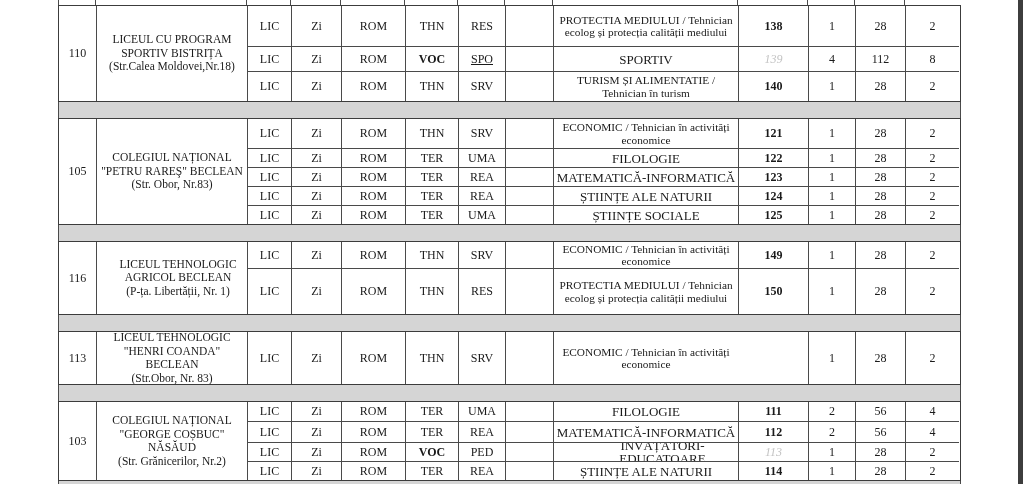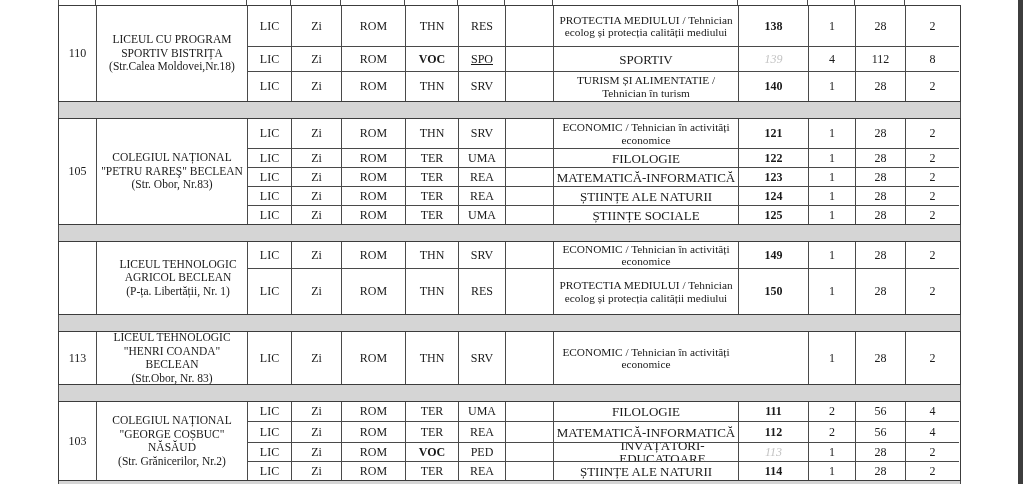--- a/index.html
+++ b/index.html
@@ -166,20 +166,21 @@
         <div class="cell vl hl" style="grid-area: 5 / 7;">UMA</div>
         <div class="cell vl hl" style="grid-area: 5 / 8;"></div>
         <div class="cell vl hl spec-cell" style="grid-area: 5 / 9;">ȘTIINȚE SOCIALE</div>
         <div class="cell vl hl code-cell" style="grid-area: 5 / 10;">125</div>
         <div class="cell vl hl" style="grid-area: 5 / 11;">1</div>
         <div class="cell vl hl" style="grid-area: 5 / 12;">28</div>
         <div class="cell vl hl" style="grid-area: 5 / 13;">2</div>
       </div>
       <div class="band"></div>
       <div class="group" style="grid-template-columns: 37px 151px 44px 50px 64px 53px 47px 48px 185px 70px 47px 50px 54px; grid-template-rows: 26px 46px;">
+        <div class="cell " style="grid-area: 1 / 1 / span 2;">116</div>
         <div class="cell vl school-cell" style="grid-area: 1 / 2 / span 2; padding-left: 16px;">
           <div>LICEUL TEHNOLOGIC AGRICOL BECLEAN</div>
           <div>(P-ța. Libertății, Nr. 1)</div>
         </div>
         <div class="cell vl" style="grid-area: 1 / 3;">LIC</div>
         <div class="cell vl" style="grid-area: 1 / 4;">Zi</div>
         <div class="cell vl" style="grid-area: 1 / 5;">ROM</div>
         <div class="cell vl" style="grid-area: 1 / 6;">THN</div>
         <div class="cell vl" style="grid-area: 1 / 7;">SRV</div>
         <div class="cell vl" style="grid-area: 1 / 8;"></div>

